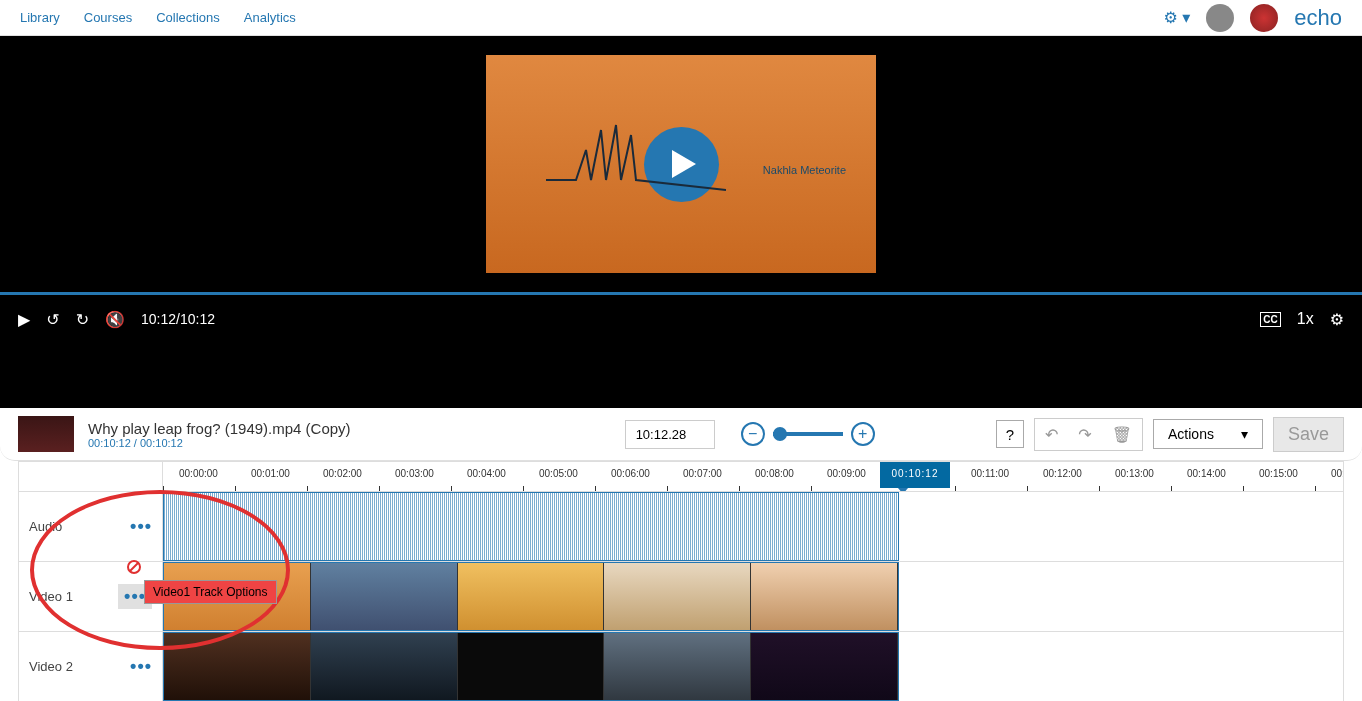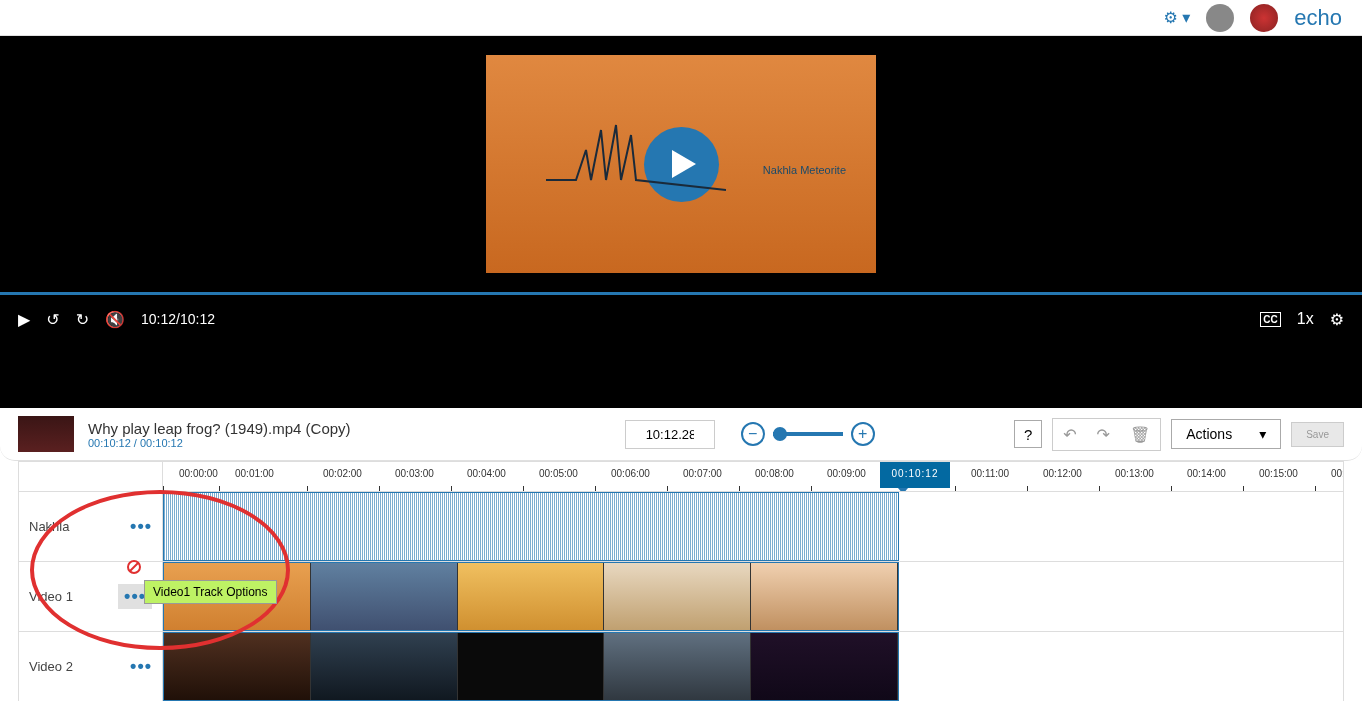--- a/index.html
+++ b/index.html
@@ -23,31 +23,31 @@
 .controls { height: 48px; display: flex; align-items: center; padding: 0 18px; gap: 16px; color: #fff; }
 .ctrl-icon { cursor: pointer; font-size: 16px; }
 .time-display { font-size: 14px; }
 .controls-right { margin-left: auto; display: flex; gap: 16px; align-items: center; }
 .cc-box { border: 1px solid #fff; padding: 1px 2px; font-size: 10px; font-weight: bold; }
 .editor-header { display: flex; align-items: center; padding: 8px 18px; gap: 14px; border-bottom: 1px solid #e0e0e0; border-radius: 15px; }
 .clip-thumb { width: 56px; height: 36px; background: linear-gradient(#3a1515, #5a2020); }
 .clip-info { flex: 0 0 auto; }
 .clip-title { font-size: 15px; color: #333; }
 .clip-time { font-size: 11px; color: #2577b1; }
-.timecode-input { border: 1px solid #ccc; padding: 6px 20px; font-size: 13px; width: 90px; margin-left: 260px; }
+.timecode-input { border: 1px solid #ccc; padding: 6px 10px; font-size: 13px; width: 90px; margin-left: 260px; }
 .zoom-controls { display: flex; align-items: center; gap: 8px; margin-left: 12px; }
 .zoom-btn { width: 24px; height: 24px; border: 2px solid #2577b1; border-radius: 50%; color: #2577b1; display: flex; align-items: center; justify-content: center; cursor: pointer; font-size: 16px; }
 .zoom-slider { width: 70px; height: 4px; background: #2577b1; position: relative; }
 .zoom-handle { width: 14px; height: 14px; background: #2577b1; border-radius: 50%; position: absolute; left: 0; top: -5px; }
 .editor-right { margin-left: auto; display: flex; align-items: center; gap: 10px; }
 .help-btn { width: 28px; height: 28px; border: 1px solid #aaa; display: flex; align-items: center; justify-content: center; cursor: pointer; font-size: 15px; }
 .undo-redo { display: flex; border: 1px solid #ccc; }
 .ur-btn { padding: 6px 10px; cursor: pointer; color: #999; }
 .actions-btn { border: 1px solid #aaa; padding: 6px 14px; display: flex; align-items: center; gap: 27px; cursor: pointer; font-size: 14px; }
-.save-btn { background: #e8e8e8; border: 1px solid #ccc; padding: 6px 14px; color: #999; font-size: 10px; }
+.save-btn { background: #e8e8e8; border: 1px solid #ccc; padding: 6px 14px; color: #999; font-size: 18px; }
 .timeline-wrap { padding: 0 18px 18px 18px; }
 .timeline { border: 1px solid #ddd; }
 .ruler-row { display: flex; height: 30px; border-bottom: 1px solid #ddd; }
 .track-label { width: 144px; border-right: 1px solid #ddd; display: flex; align-items: center; padding: 0 10px; justify-content: space-between; font-size: 13px; color: #444; }
 .ruler { flex: 1; position: relative; overflow: hidden; }
 .tick { position: absolute; font-size: 10px; color: #333; top: 6px; padding-left: 16px; }
 .tick::after { content: ''; position: absolute; left: 0; top: 18px; width: 1px; height: 6px; background: #333; }
 .playhead { position: absolute; left: 717px; top: -4px; width: 70px; height: 30px; background: #0369a1; color: #fff; font-size: 10px; display: flex; align-items: center; justify-content: center; letter-spacing: 1px; }
 .playhead::before { content: ''; position: absolute; left: 18px; bottom: -6px; width: 0; height: 0; border-top: 6px solid #2577b1; border-left: 5px solid transparent; border-right: 5px solid transparent; }
 .track-row { display: flex; height: 70px; border-bottom: 1px solid #ddd; }
@@ -63,26 +63,32 @@
 .c5 { background: linear-gradient(#f0d0b0, #c09060); }
 .d1 { background: linear-gradient(#503020, #201008); }
 .d2 { background: linear-gradient(#304050, #101820); }
 .d3 { background: #0a0a0a; }
 .d4 { background: linear-gradient(#607080, #303840); }
 .d5 { background: linear-gradient(#201028, #100818); }
 .dots { color: #2577b1; font-size: 18px; cursor: pointer; font-weight: bold; letter-spacing: 1px; }
 .dots-box { background: #e0e0e0; padding: 2px 6px; }
 .red-circle { position: absolute; left: 30px; top: 490px; width: 260px; height: 160px; border: 4px solid #e03030; border-radius: 50%; pointer-events: none; z-index: 10; }
 .no-icon { position: absolute; left: 126px; top: 559px; width: 16px; height: 16px; color: #e03030; z-index: 11; }
-.tooltip { position: absolute; left: 144px; top: 580px; background: #bef264; border: 1px solid #999; padding: 4px 8px; font-size: 12px; z-index: 12; }
+.tooltip { position: absolute; left: 144px; top: 580px; background: #ef4444; border: 1px solid #999; padding: 4px 8px; font-size: 12px; z-index: 12; }
 </style>
 </head>
 <body>
 
 <div class="header">
+  <div class="nav-links">
+    <span class="nav-link">Library</span>
+    <span class="nav-link">Courses</span>
+    <span class="nav-link">Collections</span>
+    <span class="nav-link">Analytics</span>
+  </div>
   <div class="header-right">
     <span class="gear-icon">⚙ ▾</span>
     <div class="avatar"></div>
     <div class="shield"></div>
     <span class="logo">echo</span>
   </div>
 </div>
 
 <div class="video-player">
   <div class="video-area">
@@ -139,42 +145,42 @@
     <button class="save-btn">Save</button>
   </div>
 </div>
 
 <div class="timeline-wrap">
   <div class="timeline">
     <div class="ruler-row">
       <div class="track-label"></div>
       <div class="ruler">
         <span class="tick" style="left:0px">00:00:00</span>
-        <span class="tick" style="left:56px">00:01:00</span>
+        <span class="tick" style="left:72px">00:01:00</span>
         <span class="tick" style="left:144px">00:02:00</span>
         <span class="tick" style="left:216px">00:03:00</span>
         <span class="tick" style="left:288px">00:04:00</span>
         <span class="tick" style="left:360px">00:05:00</span>
         <span class="tick" style="left:432px">00:06:00</span>
         <span class="tick" style="left:504px">00:07:00</span>
         <span class="tick" style="left:576px">00:08:00</span>
         <span class="tick" style="left:648px">00:09:00</span>
         <span class="tick" style="left:792px">00:11:00</span>
         <span class="tick" style="left:864px">00:12:00</span>
         <span class="tick" style="left:936px">00:13:00</span>
         <span class="tick" style="left:1008px">00:14:00</span>
         <span class="tick" style="left:1080px">00:15:00</span>
         <span class="tick" style="left:1152px">00:16</span>
         <div class="playhead">00:10:12</div>
 
       </div>
     </div>
     <div class="track-row">
       <div class="track-label">
-        <span>Nakhla</span>
+        <span>Audio</span>
         <span class="dots">•••</span>
       </div>
       <div class="track-content">
           <div class="audio-wave">
             <div class="wave-fill"></div>
           </div>
         </div>
     </div>
     <div class="track-row">
       <div class="track-label">

